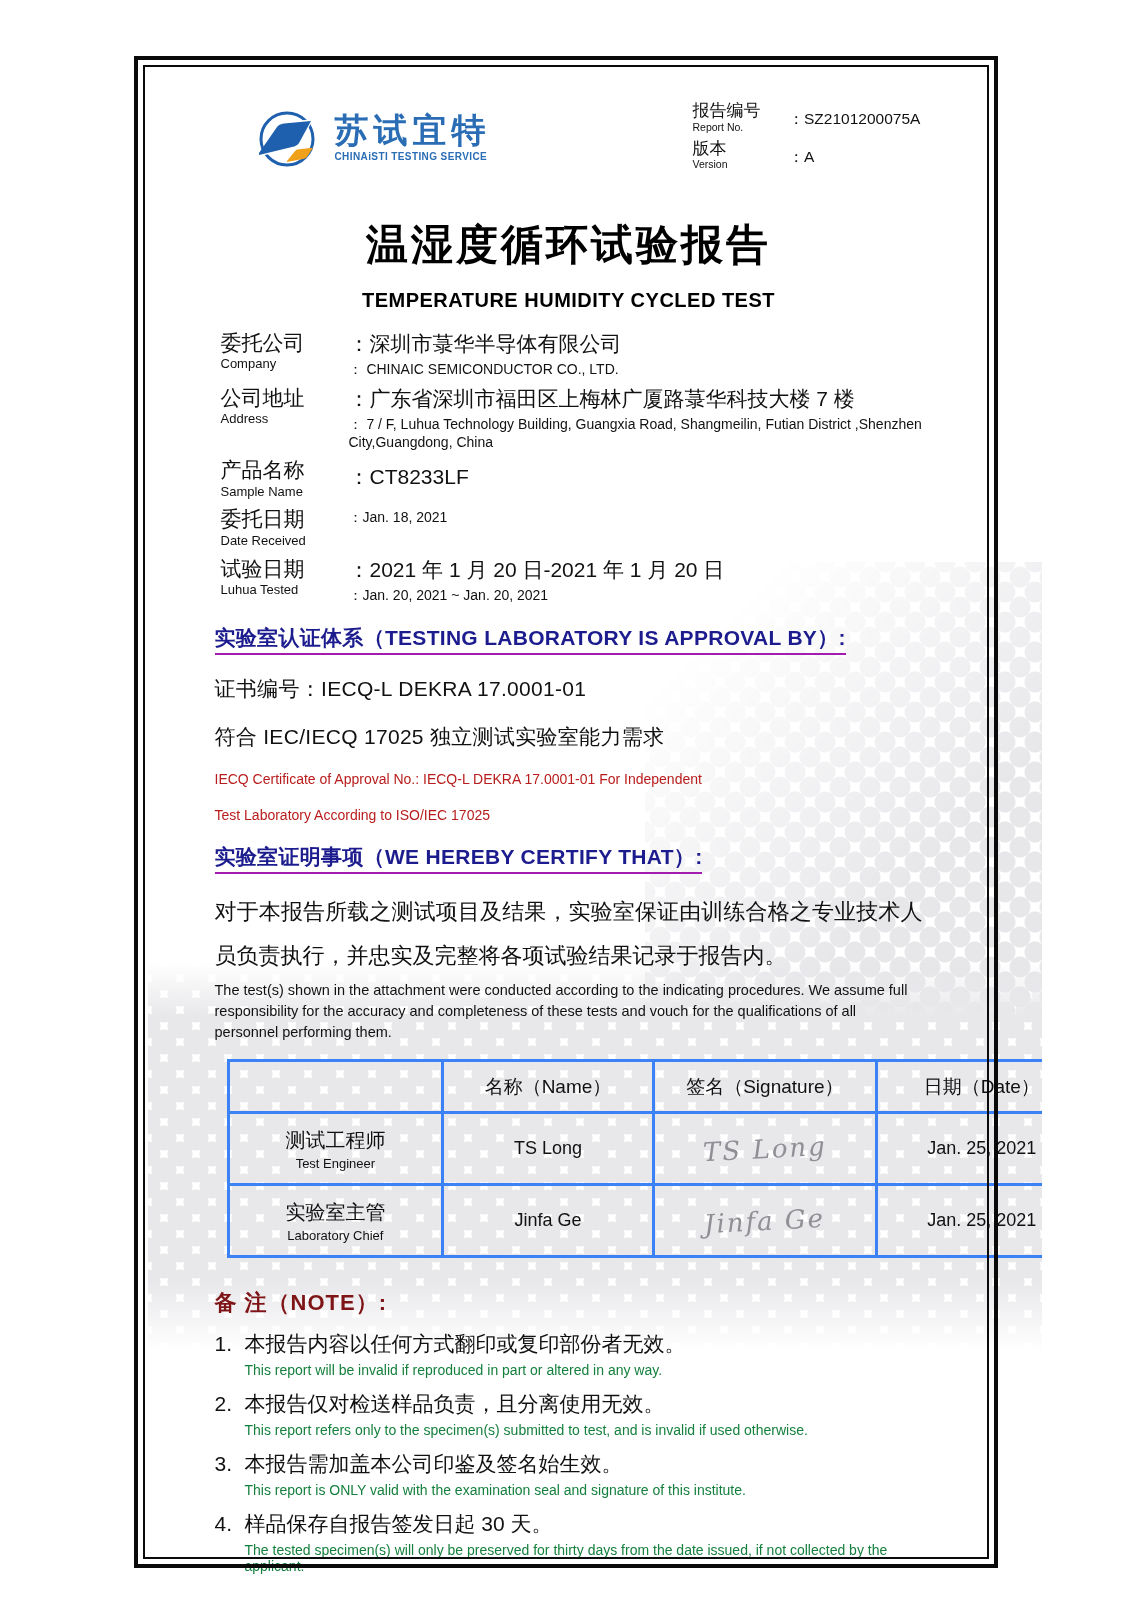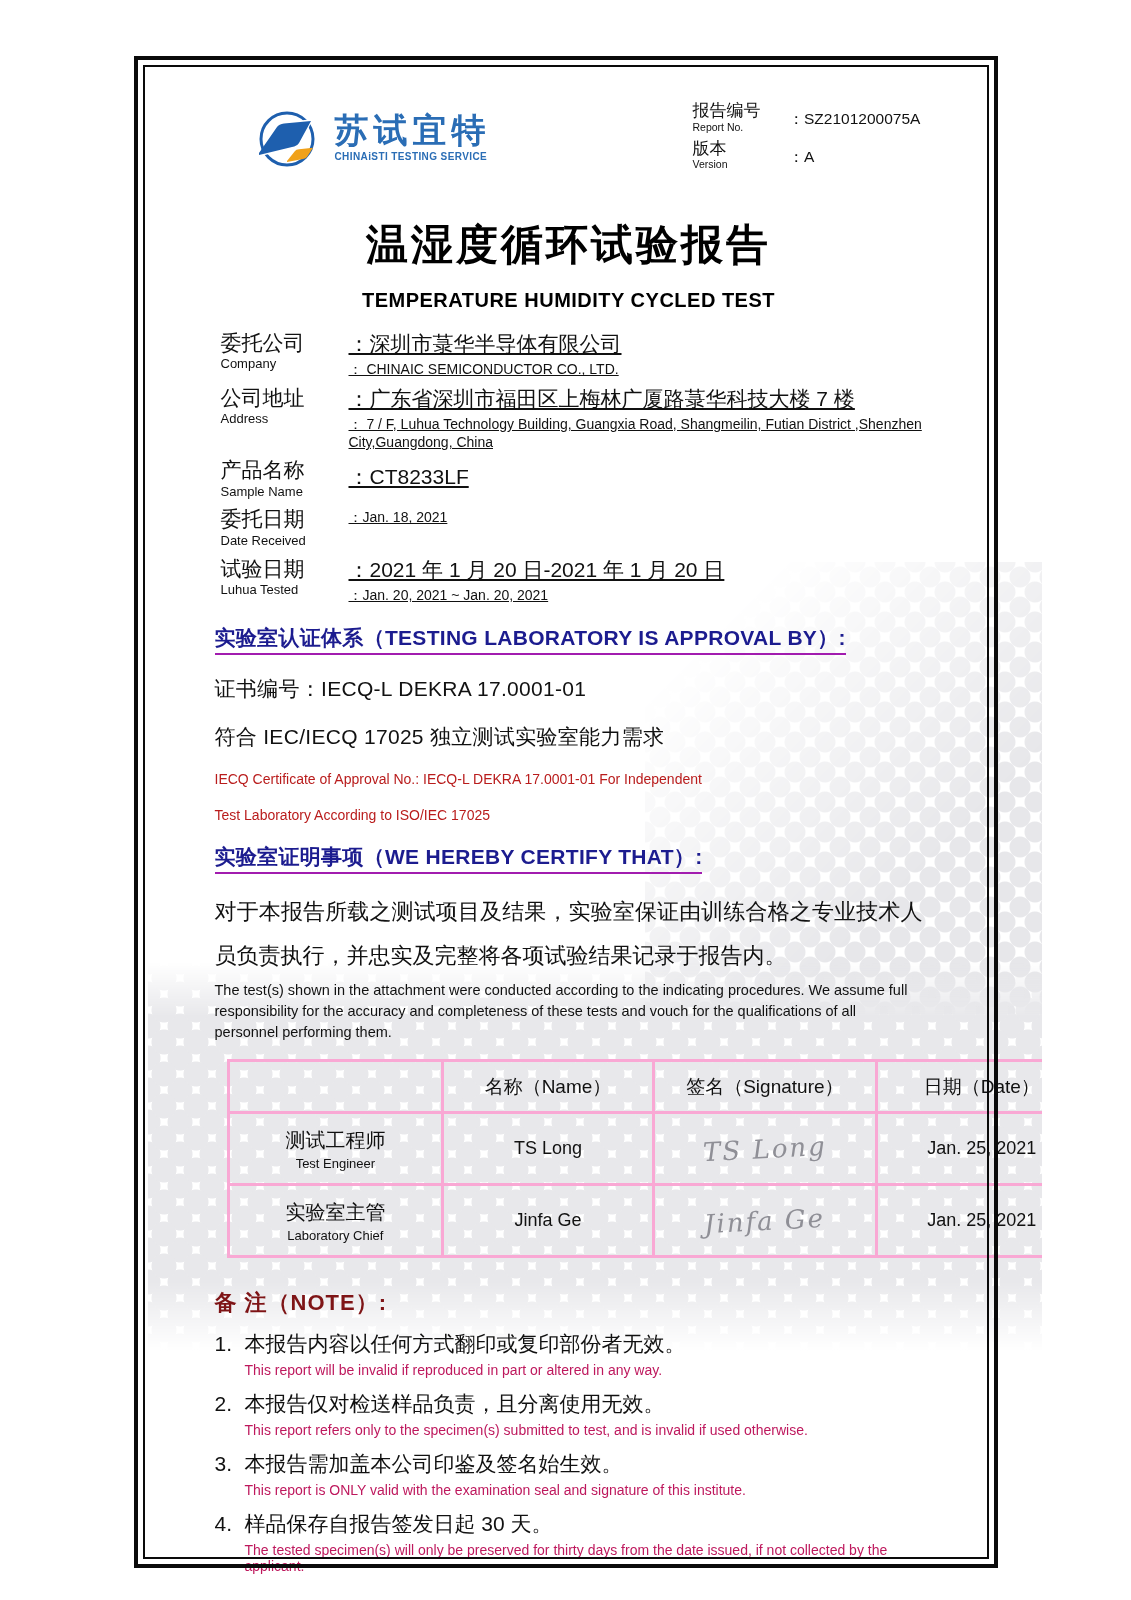--- a/index.html
+++ b/index.html
@@ -55,50 +55,50 @@
   
   .title-cn { text-align: center; font-size: 42px; font-weight: bold; letter-spacing: 3px; margin-top: 26px; color: #000; }
   .title-en { text-align: center; font-size: 20px; font-weight: bold; letter-spacing: 0.5px; margin-top: 16px; color: #000; }
 
   
   .info-list { margin-top: 18px; margin-left: 6px; }
   .info-row { display: flex; margin-bottom: 6px; }
   .info-label { width: 128px; flex: 0 0 128px; }
   .info-label .cn { font-size: 21px; color: #111; line-height: 1.25; }
   .info-label .en { font-size: 13px; color: #111; line-height: 1.3; }
-  .info-value { flex: 1; text-decoration: underline; }
+  .info-value { flex: 1; }
   .info-value .cn { font-size: 21px; color: #111; line-height: 1.35; }
   .info-value .en { font-size: 14px; color: #111; line-height: 1.3; margin-top: 2px; }
 
   
   .section-heading { margin-top: 20px; }
   .section-heading span { display: inline-block; font-size: 21px; font-weight: bold; color: #1c1c8f; border-bottom: 2px solid #a21caf; padding-bottom: 1px; letter-spacing: 0.3px; }
   .approval-line { font-size: 21px; color: #111; margin-top: 20px; letter-spacing: 0.3px; }
   .approval-en { font-size: 14px; color: #b91c1c; margin-top: 20px; }
 
   .certify-cn { font-size: 22px; color: #111; margin-top: 16px; line-height: 2.0; text-align: justify; }
   .certify-en { font-size: 14.5px; color: #111; line-height: 1.45; margin-top: 2px; }
 
   
   table.sign-table { border-collapse: collapse; width: 862px; margin: 16px 0 0 12px; background: transparent; }
-  table.sign-table th, table.sign-table td { border: 3px solid #f9a8d4; text-align: center; vertical-align: middle; background: transparent; }
+  table.sign-table th, table.sign-table td { border: 3px solid #3b82f6; text-align: center; vertical-align: middle; background: transparent; }
   table.sign-table th { height: 52px; font-size: 19px; font-weight: normal; }
   table.sign-table td { height: 72px; }
   .col-role { width: 25%; } .col-name { width: 24.5%; } .col-sig { width: 26%; } .col-date { width: 24.5%; }
   .role-cn { font-size: 20px; }
   .role-en { font-size: 13px; margin-top: 2px; }
   .cell-name, .cell-date { font-size: 18px; }
   .cell-sig { font-family: "DejaVu Serif", serif; font-style: italic; font-size: 26px; color: #8f8f96; transform: rotate(-3deg); display: inline-block; letter-spacing: 2px; }
 
   
   .notes-heading { margin-top: 30px; font-size: 22px; font-weight: bold; color: #7e1416; letter-spacing: 1px; }
   .note-item { margin-top: 12px; }
   .note-cn { font-size: 21px; color: #111; }
   .note-cn .num { display: inline-block; width: 30px; }
-  .note-en { font-size: 14px; color: #be185d; margin: 4px 0 0 30px; }
+  .note-en { font-size: 14px; color: #15803d; margin: 4px 0 0 30px; }
 </style>
 </head>
 <body>
 
 <div class="page">
 
   <div class="halftone halftone-right"></div>
   <div class="halftone halftone-band"></div>
 
   <div class="border-outer"></div>

